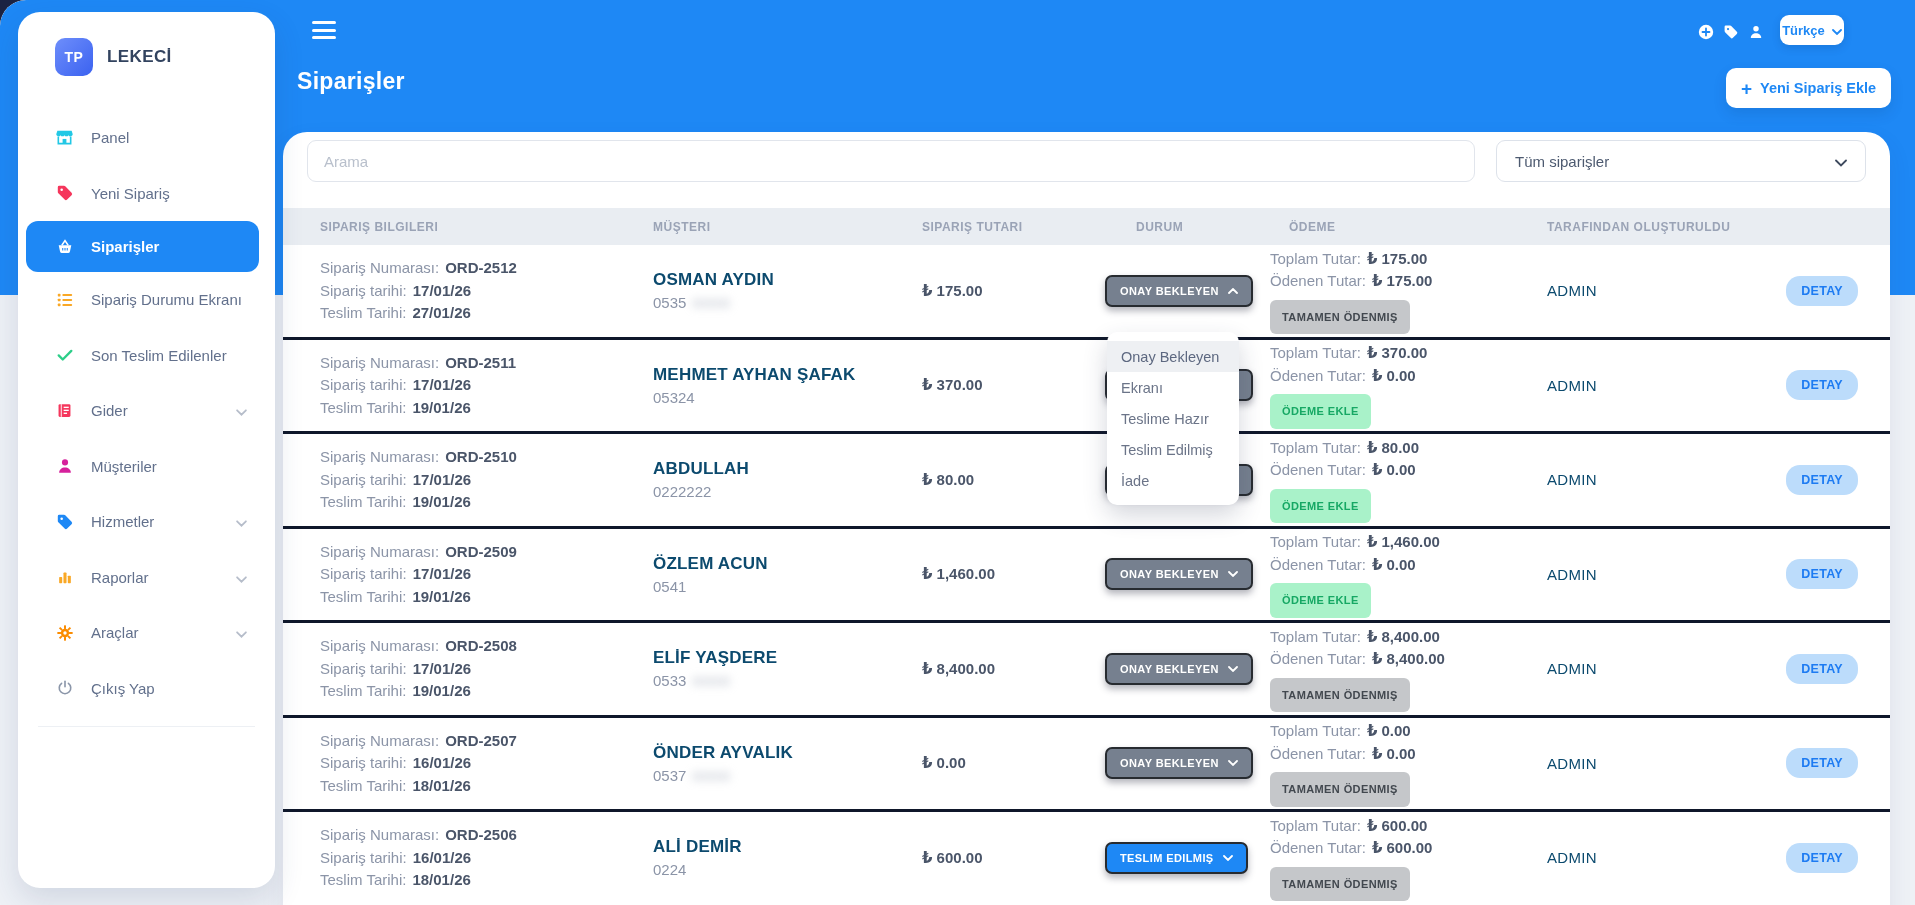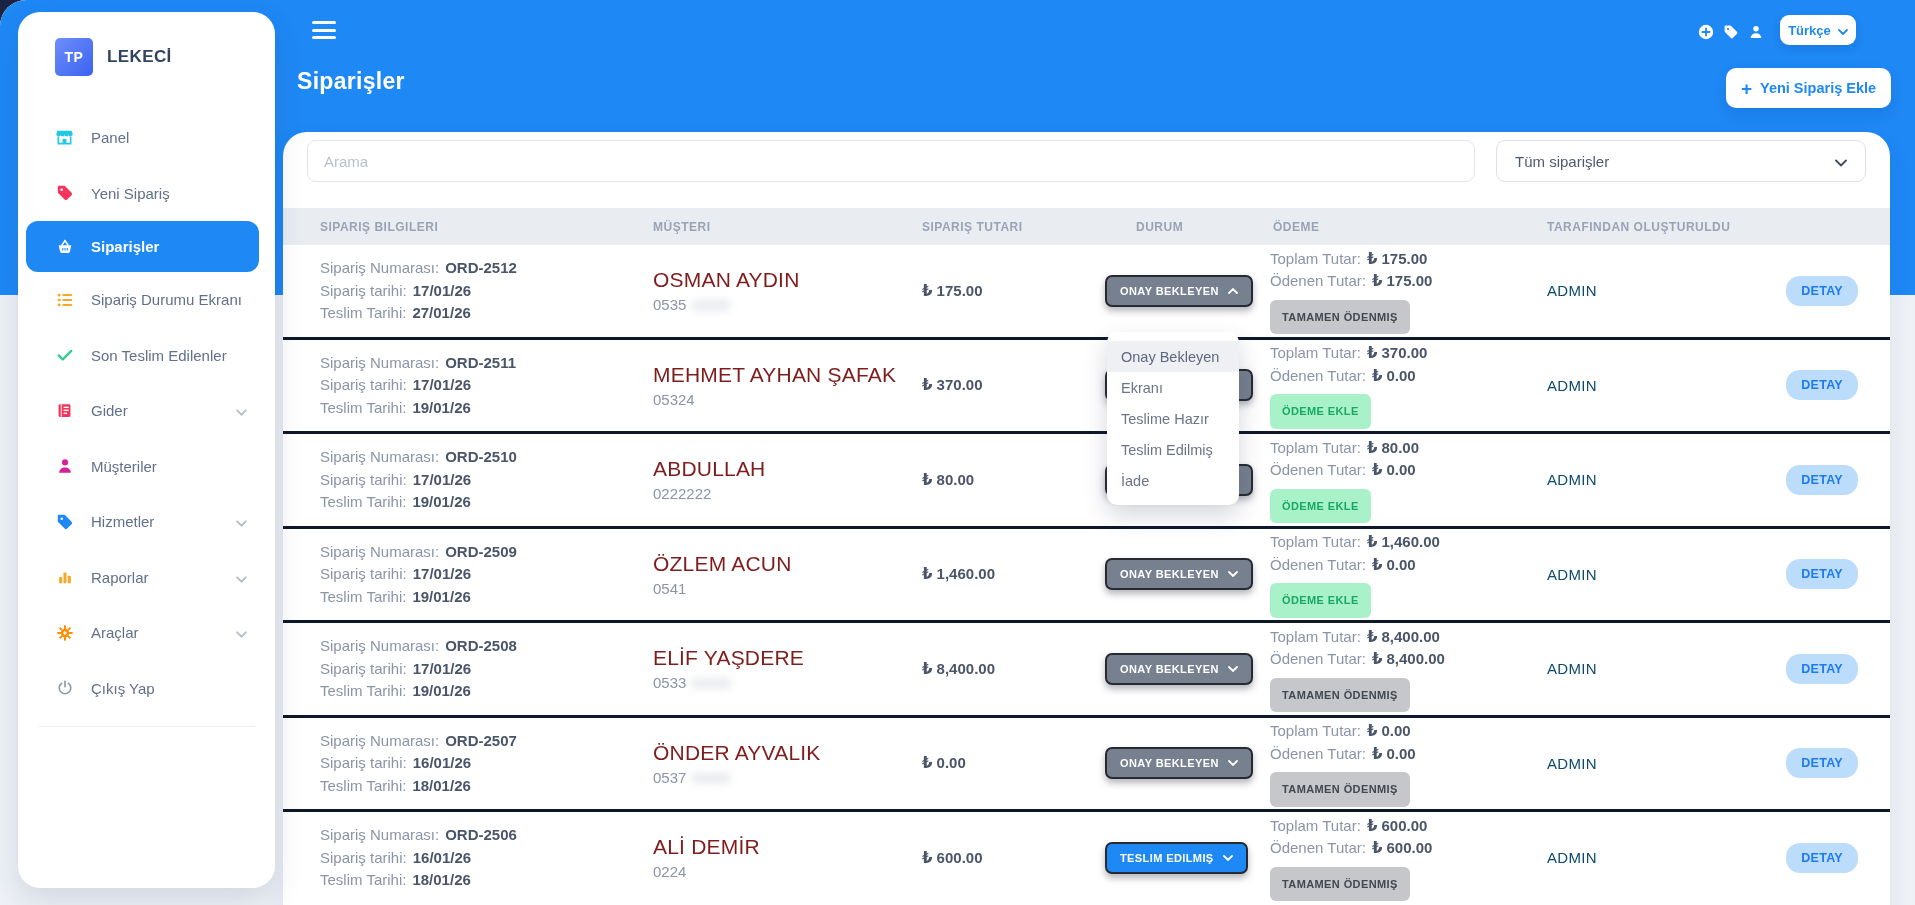--- a/index.html
+++ b/index.html
@@ -6,28 +6,28 @@
   .app{position:relative;width:1915px;height:905px;overflow:hidden;background:#1b2342;}
   .canvas{position:absolute;inset:0;background:#eef1f6;border-top-left-radius:26px;overflow:hidden;}
   .bluehead{position:absolute;left:0;top:0;right:0;height:295px;background:#1e88f5;border-top-left-radius:26px;}
 
   
   .hamburger{position:absolute;left:312px;top:21px;width:24px;height:18px;display:flex;flex-direction:column;justify-content:space-between;cursor:pointer;}
   .hamburger span{display:block;height:3px;border-radius:2px;background:#fff;}
   .page-title{position:absolute;left:297px;top:68px;color:#fff;font-size:23px;font-weight:700;letter-spacing:.3px;}
   .top-icons{position:absolute;left:1698px;top:24px;display:flex;gap:9px;align-items:center;color:#fff;}
   .top-icons svg{display:block;}
-  .lang-pill{position:absolute;left:1780px;top:15px;width:76px;height:30px;background:#fff;border-radius:9px;display:flex;align-items:center;justify-content:center;gap:7px;color:#1e88f5;font-size:13px;font-weight:700;cursor:pointer;box-shadow:0 3px 8px rgba(10,40,90,.15);}
+  .lang-pill{position:absolute;left:1780px;top:15px;width:64px;height:30px;background:#fff;border-radius:9px;display:flex;align-items:center;justify-content:center;gap:7px;color:#1e88f5;font-size:13px;font-weight:700;cursor:pointer;box-shadow:0 3px 8px rgba(10,40,90,.15);}
   .add-btn{position:absolute;left:1726px;top:68px;width:165px;height:40px;background:#fff;border-radius:10px;display:flex;align-items:center;justify-content:center;gap:8px;color:#1e88f5;font-size:14.5px;font-weight:700;cursor:pointer;box-shadow:0 6px 14px rgba(10,40,90,.12);}
   .add-btn .plus{font-size:19px;font-weight:700;line-height:1;}
 
   
   .sidebar{position:absolute;left:18px;top:12px;width:257px;height:876px;background:#fff;border-radius:22px;box-shadow:0 12px 30px rgba(33,54,108,.14);z-index:5;}
   .brand{display:flex;align-items:center;padding:26px 0 0 37px;}
-  .brand-logo{width:38px;height:38px;border-radius:5px;background:linear-gradient(135deg,#6e8efb,#3b62f0);display:flex;align-items:center;justify-content:center;color:#fff;font-size:14px;font-weight:700;letter-spacing:.5px;}
+  .brand-logo{width:38px;height:38px;border-radius:10px;background:linear-gradient(135deg,#6e8efb,#3b62f0);display:flex;align-items:center;justify-content:center;color:#fff;font-size:14px;font-weight:700;letter-spacing:.5px;}
   .brand-name{margin-left:14px;font-size:17px;font-weight:700;color:#32435f;letter-spacing:.4px;}
   .menu{margin-top:34px;}
   .mitem{position:relative;display:flex;align-items:center;height:55.5px;padding-left:37px;cursor:pointer;color:#62708c;font-size:15px;font-weight:500;}
   .mitem .micon{width:19px;height:19px;margin-right:17px;display:flex;align-items:center;justify-content:center;flex:none;}
   .mitem .chev{margin-left:auto;margin-right:28px;color:#b6bdca;}
   .mitem.active{background:#1e88f5;color:#fff;font-weight:700;border-radius:12px;margin:0 16px 0 8px;padding-left:29px;height:51px;}
   .c-cyan{color:#22c8e5;} .c-red{color:#f5365c;} .c-orange{color:#f9a826;} .c-green{color:#2dce89;}
   .c-magenta{color:#d6219c;} .c-blue{color:#1e88f5;} .c-deeporange{color:#fb8c00;} .c-gray{color:#8b96a9;} .c-white{color:#fff;}
   .sb-divider{height:1px;background:#edf0f4;margin:10px 20px 0 20px;}
 
@@ -35,26 +35,26 @@
   .content-card{position:absolute;left:283px;top:132px;width:1607px;height:800px;background:#fff;border-radius:24px 24px 0 0;box-shadow:0 10px 24px rgba(33,54,108,.08);}
   .filters{display:flex;align-items:center;padding:8px 24px 26px 24px;}
   .search{flex:1;height:40px;border:1px solid #e1e5ec;border-radius:9px;padding:0 16px;font-size:15px;color:#4a5569;outline:none;font-family:inherit;background:#fff;}
   .search::placeholder{color:#b9c0cc;}
   .select{width:370px;height:42px;margin-left:21px;border:1px solid #dde2ea;border-radius:9px;display:flex;align-items:center;padding:0 18px;font-size:15px;color:#4d5a70;cursor:pointer;box-sizing:border-box;}
   .select .chev{margin-left:auto;color:#3e4a5e;}
 
   
   .thead,.trow{display:grid;grid-template-columns:370px 269px 183px 165px 277px 1fr;align-items:center;}
   .thead{height:37px;background:#e9edf2;color:#9aa3b6;font-size:12px;font-weight:700;letter-spacing:.5px;}
-  .thead .th1{padding-left:37px;} .thead .th4{padding-left:31px;} .thead .th5{padding-left:3px;}
+  .thead .th1{padding-left:37px;} .thead .th4{padding-left:31px;} .thead .th5{padding-left:3px;margin-left:16px;}
   .trow{min-height:91.5px;border-top:3px solid #0f172a;}
   .trow:first-of-type{border-top:none;}
   .cell-info{padding-left:37px;font-size:15px;line-height:22.5px;}
   .lbl{color:#8b94a7;} .val{color:#4a5569;font-weight:700;margin-left:6px;}
-  .cust-name{font-size:21px;font-weight:400;color:#7f1d1d;letter-spacing:.2px;}
+  .cust-name{font-size:17px;font-weight:700;color:#0c4a6e;letter-spacing:.2px;}
   .cust-phone{font-size:15px;color:#8b94a7;margin-top:4px;}
   .mask{display:none;}
   .masked .mask{display:inline-block;filter:blur(4px);color:#aab1bf;font-size:12px;margin-left:6px;letter-spacing:1px;}
   .amount{font-size:15px;font-weight:700;color:#4a5569;}
   .status-btn{display:inline-flex;align-items:center;gap:9px;border:2px solid #272b30;border-radius:7px;padding:8px 13px;color:#fff;font-size:11px;font-weight:800;letter-spacing:.4px;cursor:pointer;box-shadow:0 4px 7px rgba(40,44,63,.35);}
   .st-gray{background:#76808f;} .st-blue{background:#1e88f5;}
   .status-btn .chev{display:flex;}
   .chev-up svg{transform:rotate(180deg);}
   .pay{font-size:15px;line-height:22.5px;}
   .pay-badge{display:inline-block;margin-top:7px;padding:6px 12px;border-radius:6px;font-size:11px;font-weight:800;letter-spacing:.4px;}

